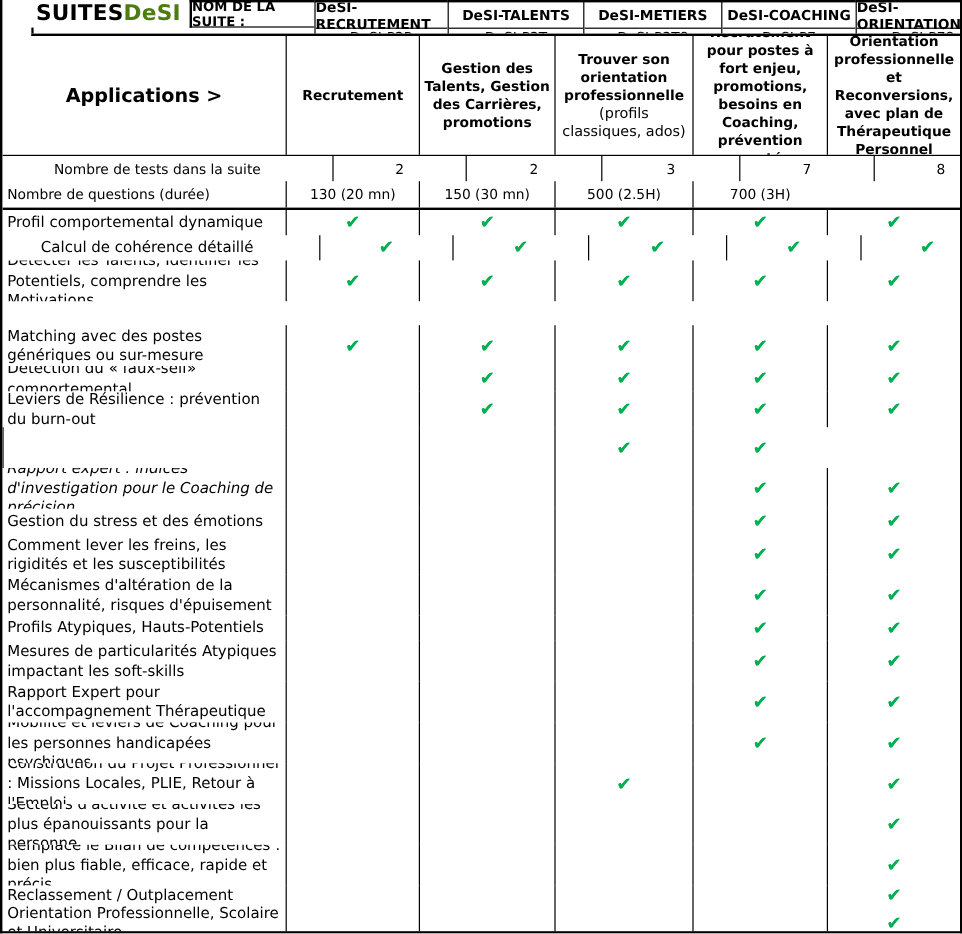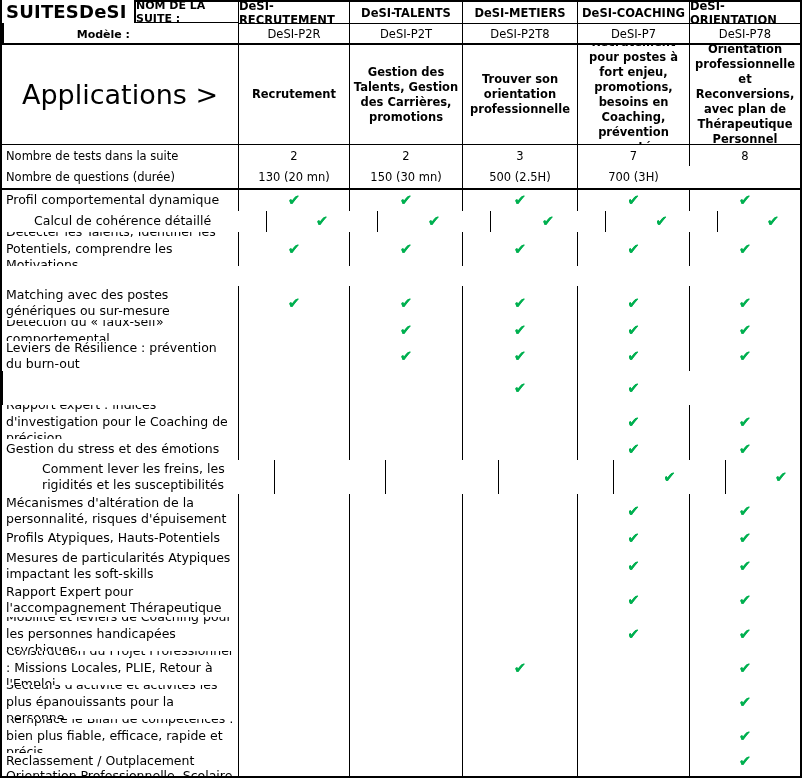--- a/index.html
+++ b/index.html
@@ -6,44 +6,44 @@
   .sheet {
     position:relative; width:802px; height:778px; box-sizing:border-box;
     border:2px solid #000; border-top:0;
     font-family:"DejaVu Sans","Liberation Sans",sans-serif; color:#000;
     overflow:hidden; background:#fff;
   }
   .band { display:grid; grid-template-columns:236px 111px 113px 115px 112px 111px; box-sizing:border-box; }
   .band > div { box-sizing:border-box; overflow:hidden; }
 
   
-  .head { height:45px; border-bottom:2px solid #000; }
+  .head { height:30px; border-bottom:2px solid #000;margin-left:24px; }
   .brand-block { display:grid; grid-template-columns:132px 1fr; grid-template-rows:23px 22px; }
   .brand-title { display:flex; align-items:center; padding-left:4px; font-size:18px; font-weight:bold; letter-spacing:0.2px; }
-  .brand-title .red { color:#000000; }
+  .brand-title .red { color:#4d7c0f; }
   .caract-box { border:2px solid #000; border-right-width:2px; display:flex; align-items:center; padding-left:3px;
                 font-size:11px; font-weight:bold; box-sizing:border-box; }
   .hlabel { border-left:2px solid #000; display:flex; align-items:center; justify-content:flex-end;
             padding-right:4px; font-size:11px; font-weight:bold; }
   .hlabel.top { border-top:2px solid #000; border-bottom:1px solid #000; }
   .suite-head { border-left:1px solid #000; border-top:2px solid #000; display:grid; grid-template-rows:22px 1fr; }
   .suite-name { border-bottom:1px solid #000; display:flex; align-items:center; justify-content:center;
                 font-size:11.5px; font-weight:bold; }
   .suite-model { display:flex; align-items:center; justify-content:center; font-size:11.5px; }
 
   
   .apps { height:100px; border-bottom:1px solid #000; }
-  .apps-title { display:flex; align-items:center; justify-content:center; font-size:27px; font-weight:normal; }
+  .apps-title { display:flex; align-items:center; justify-content:center; font-size:16px; font-weight:bold; }
   .app-cell { border-left:1px solid #000; display:flex; flex-direction:column; align-items:center; justify-content:center;
               text-align:center; font-size:11.5px; font-weight:bold; line-height:15px; padding:2px; }
   .app-cell .light { font-weight:normal; font-size:12px; }
 
   
   .counts { }
-  .counts.tests { height:21px; }
+  .counts.tests { height:21px;padding-left:39px; }
   .counts.questions { height:24px; border-bottom:2px solid #000; }
   .count-label { display:flex; align-items:center; padding-left:4px; font-size:11.5px; }
   .count-val { border-left:1px solid #000; display:flex; align-items:center; justify-content:center; font-size:11.5px; }
 
   
   .features { display:flex; flex-direction:column; }
   .feat-row { display:grid; grid-template-columns:236px 111px 113px 115px 112px 111px; box-sizing:border-box; }
   .feat-label { display:flex; align-items:center; padding:0 2px 0 4px; font-size:12.5px; line-height:16.5px; box-sizing:border-box; overflow:hidden; }
   .feat-check { border-left:1px solid #000; display:flex; align-items:center; justify-content:center; box-sizing:border-box; }
   .check { color:#00B050; font-size:15px; font-weight:bold; line-height:1; text-shadow:0 0 0 #00B050; }
@@ -89,20 +89,21 @@
     <div class="apps-title">Applications &gt;</div>
 
   <div class="app-cell">
         <div class="">Recrutement</div>
       </div>
       <div class="app-cell">
         <div class="">Gestion des Talents, Gestion des Carrières, promotions</div>
       </div>
       <div class="app-cell">
         <div class="">Trouver son orientation professionnelle</div>
+        <div class="light">(profils classiques, ados)</div>
       </div>
       <div class="app-cell">
         <div class="">Recrutement pour postes à fort enjeu, promotions, besoins en Coaching, prévention santé</div>
       </div>
       <div class="app-cell">
         <div class="">Orientation professionnelle et Reconversions, avec plan de Thérapeutique Personnel</div>
       </div>
     </div>
 
   <div class="band counts tests">
@@ -232,21 +233,21 @@
         <div class="feat-check"></div>
         <div class="feat-check"></div>
         <div class="feat-check"></div>
         <div class="feat-check">
           <div class="check">✔</div>
         </div>
         <div class="feat-check">
           <div class="check">✔</div>
         </div>
       </div>
-      <div class="feat-row" style="height: 34px;">
+      <div class="feat-row" style="height: 34px; font-style: italic;">
         <div class="feat-label">Rapport expert : indices d'investigation pour le Coaching de précision</div>
         <div class="feat-check"></div>
         <div class="feat-check"></div>
         <div class="feat-check"></div>
         <div class="feat-check">
           <div class="check">✔</div>
         </div>
         <div class="feat-check">
           <div class="check">✔</div>
         </div>
@@ -256,21 +257,21 @@
         <div class="feat-check"></div>
         <div class="feat-check"></div>
         <div class="feat-check"></div>
         <div class="feat-check">
           <div class="check">✔</div>
         </div>
         <div class="feat-check">
           <div class="check">✔</div>
         </div>
       </div>
-      <div class="feat-row" style="height: 34px; padding-left: 36px;">
+      <div class="feat-row" style="height: 34px;">
         <div class="feat-label">Comment lever les freins, les rigidités et les susceptibilités</div>
         <div class="feat-check"></div>
         <div class="feat-check"></div>
         <div class="feat-check"></div>
         <div class="feat-check">
           <div class="check">✔</div>
         </div>
         <div class="feat-check">
           <div class="check">✔</div>
         </div>

